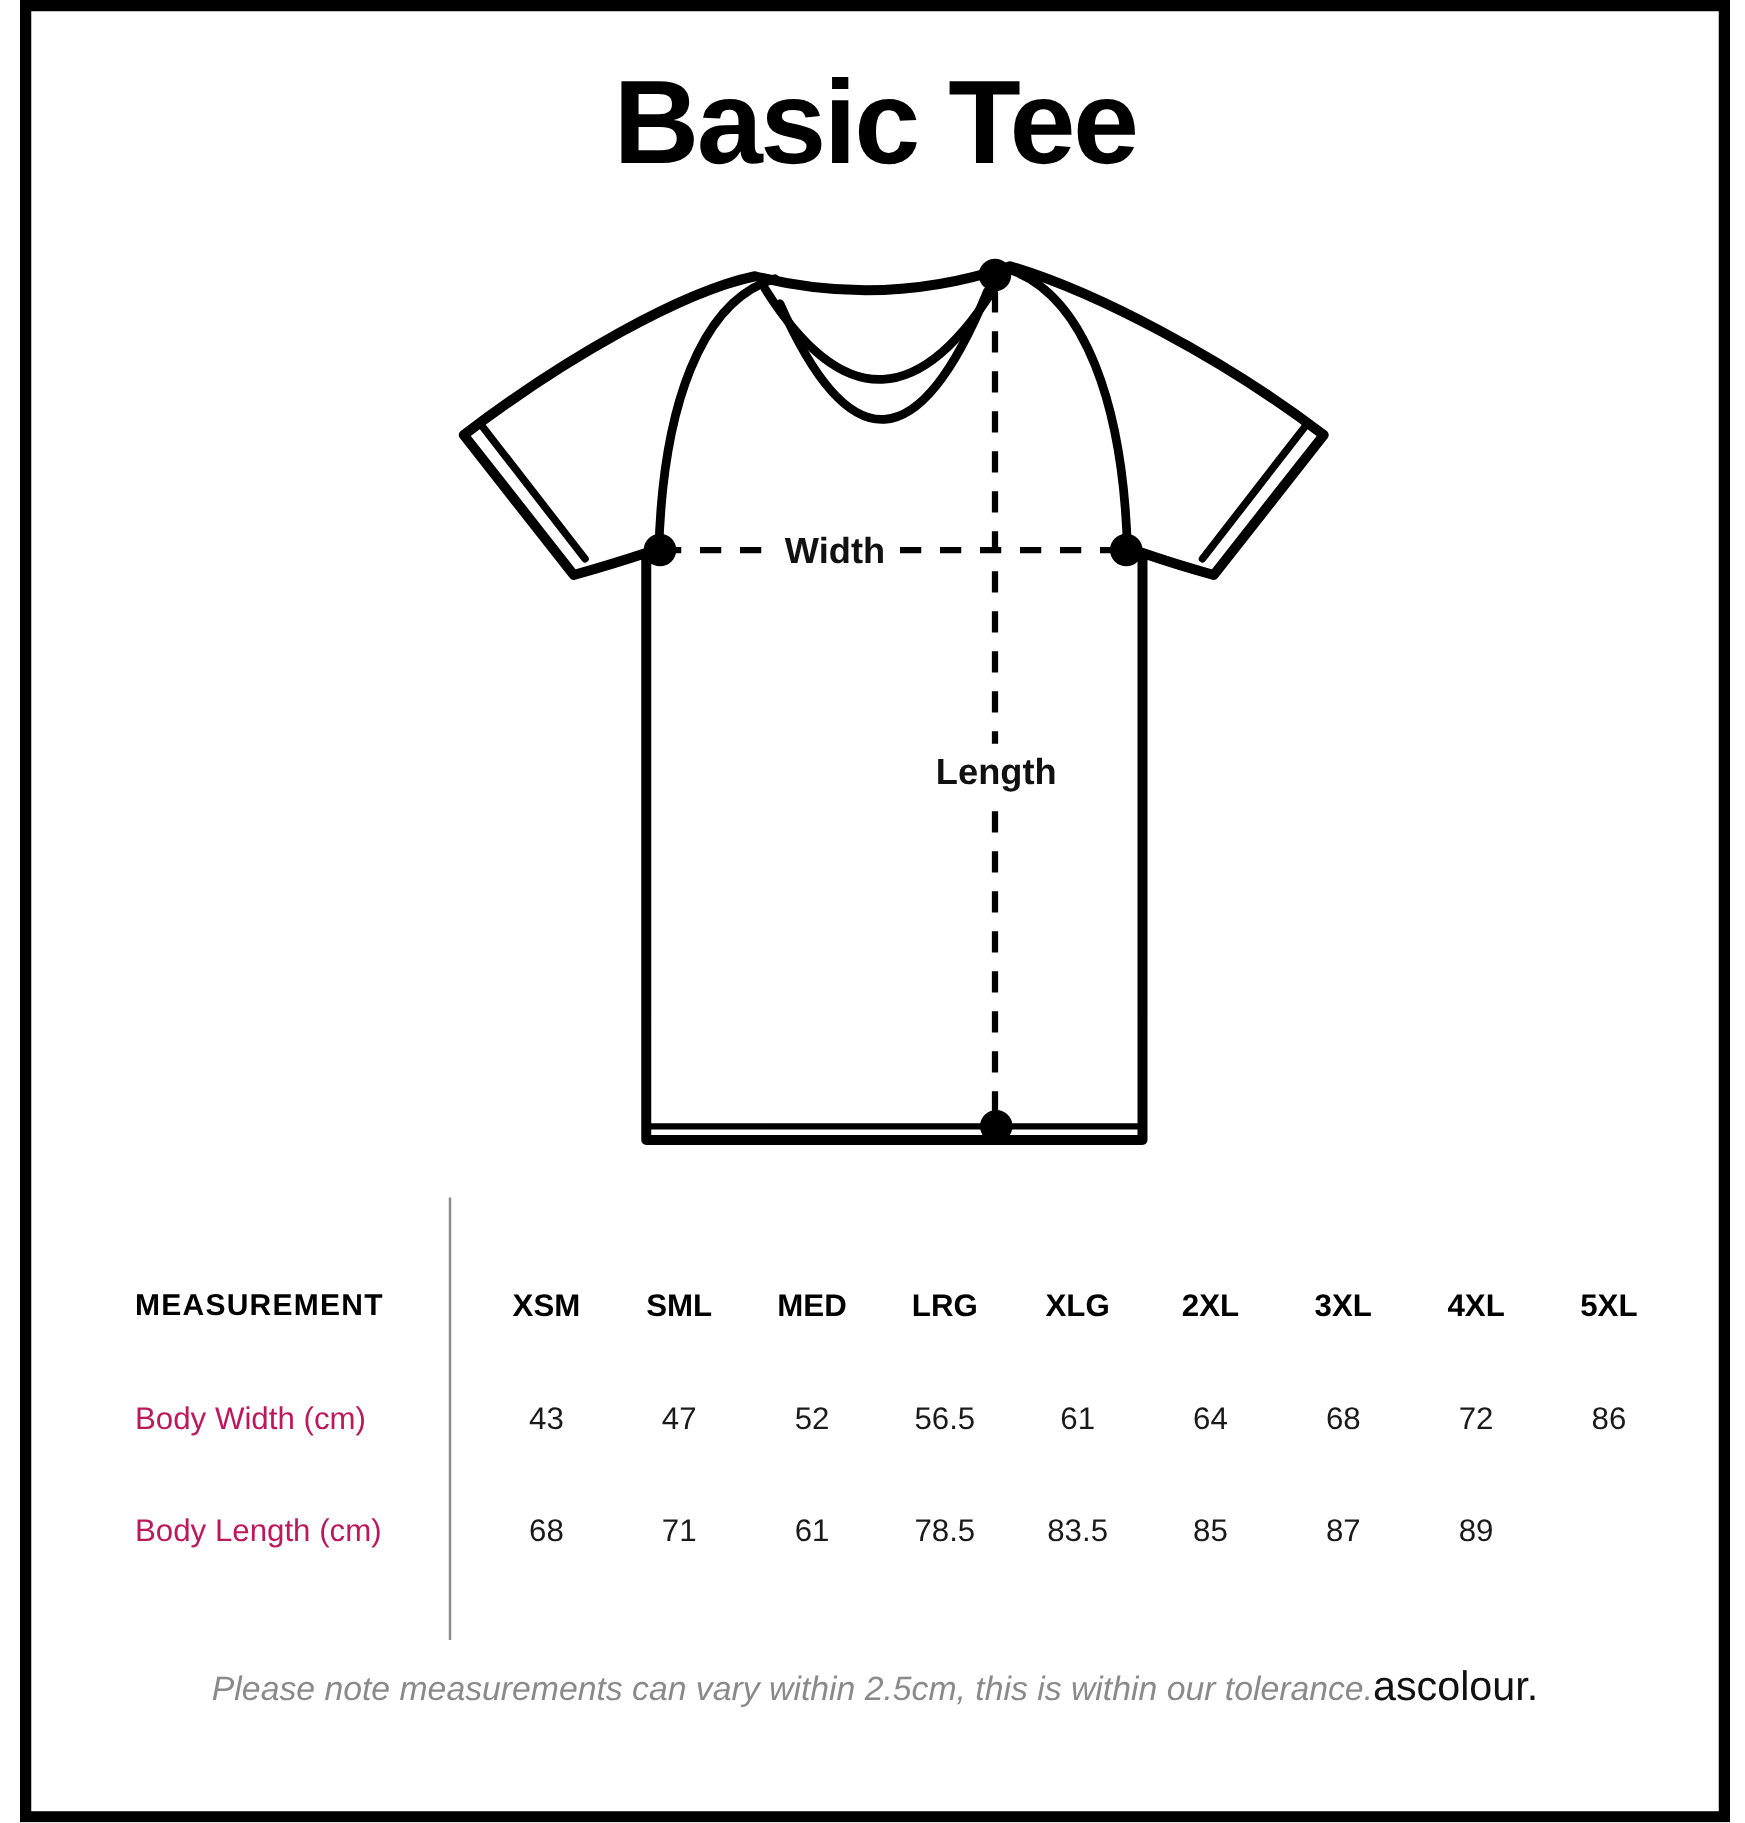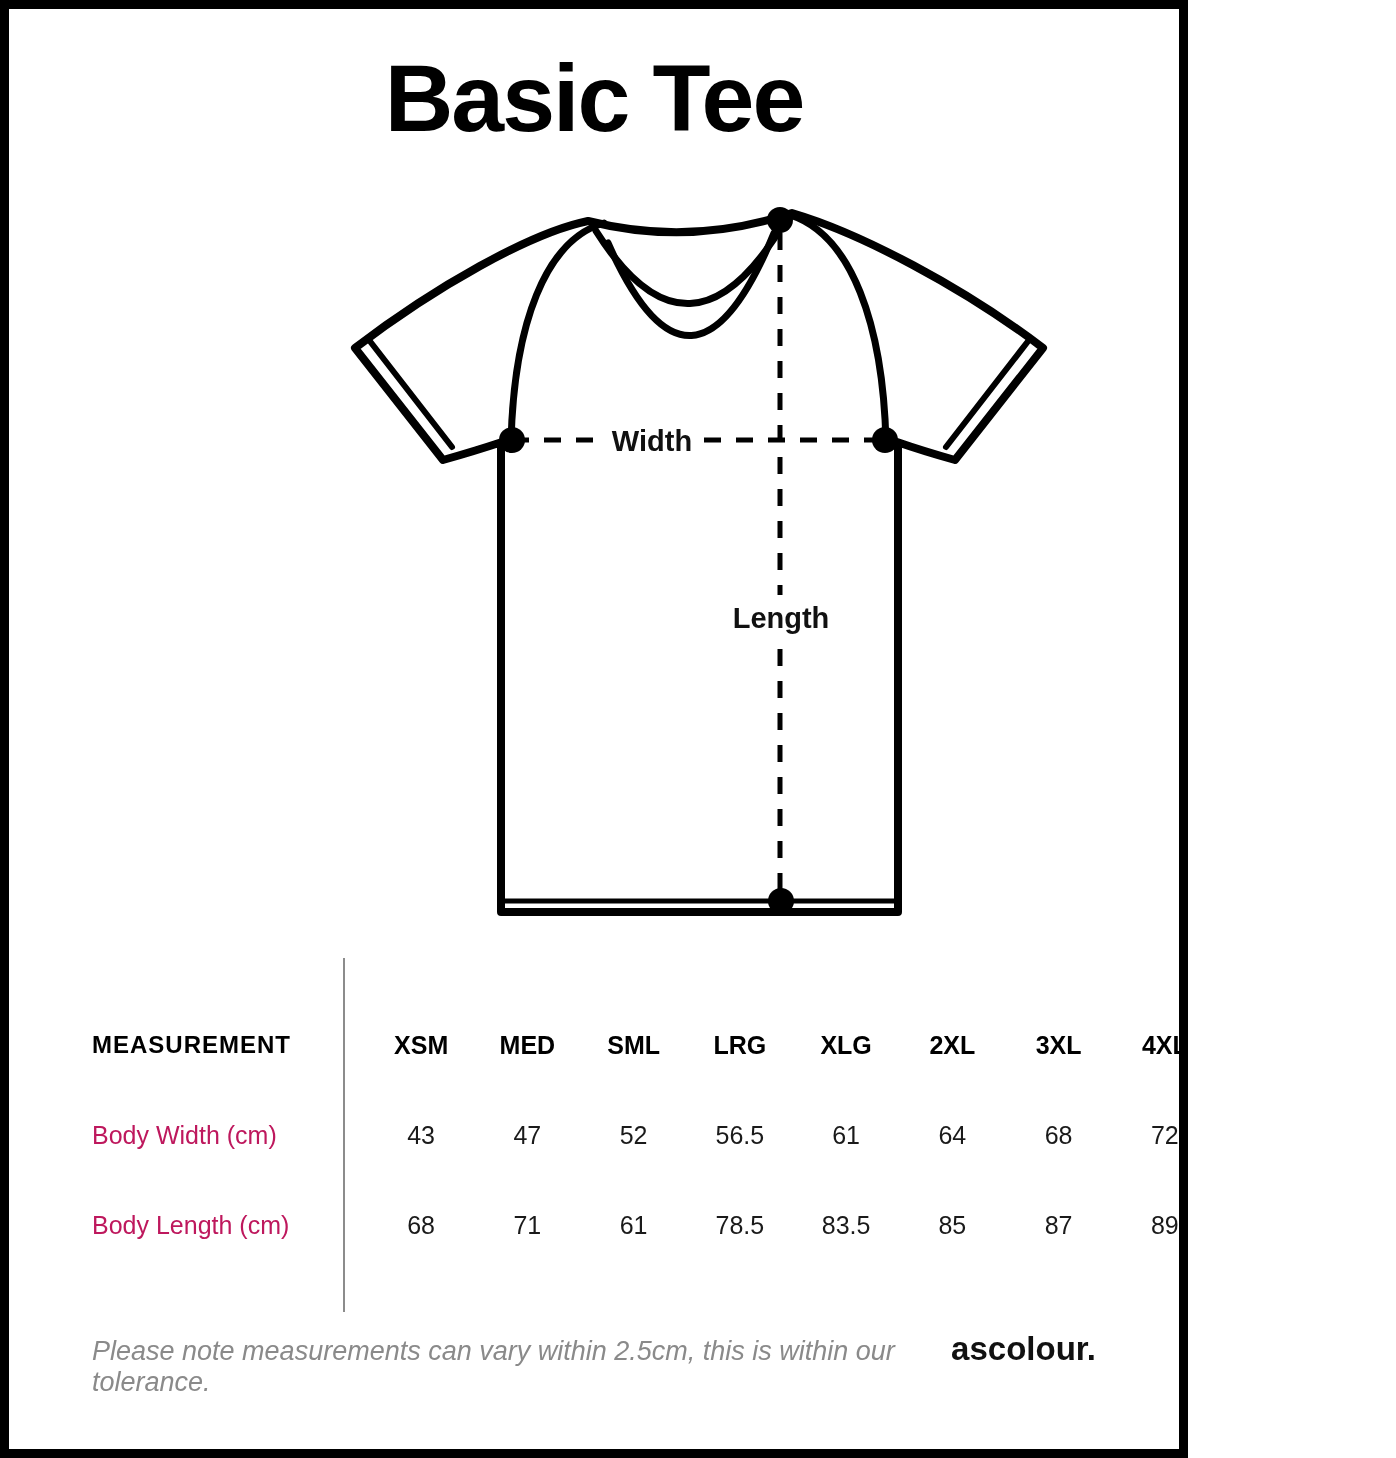--- a/index.html
+++ b/index.html
@@ -1,21 +1,22 @@
 <!DOCTYPE html>
 <html><head>
 <meta charset="utf-8">
 <style>
   html,body{margin:0;padding:0;background:#fff;}
   .page{
     position:relative;
-    width:1188px;height:1458px;
+    width:1368px;height:1458px;
     background:#fff;
     font-family:"Liberation Sans", sans-serif;
     overflow:hidden;
+    margin-left:16px;
   }
   .frame{
     position:absolute;inset:0;
     border:9px solid #000;
     pointer-events:none;
   }
   .title{
     position:absolute;
     top:44px;left:0;width:100%;
     text-align:center;
@@ -72,21 +73,21 @@
     align-items:baseline;
   }
   .note{
     font-style:italic;
     font-size:27px;
     color:#8a8a8a;
   }
   .brand{
     font-size:33px;
     color:#111;
-    font-weight:700;
+    font-weight:400;
   }
 </style>
 </head>
 <body>
 
 <div class="page">
 
   <h1 class="title">Basic Tee</h1>
 
   <svg class="shirt-svg" viewBox="0 0 710 745" aria-hidden="true">
@@ -128,22 +129,22 @@
     <text class="svg-label" x="312" y="256" text-anchor="middle" dominant-baseline="central">Width</text>
     <text class="svg-label" x="441" y="433" text-anchor="middle" dominant-baseline="central">Length</text>
   </svg>
 
   <div class="divider"></div>
 
   <div class="size-grid">
 
     <div class="cell measure-head">MEASUREMENT</div>
     <div class="cell head">XSM</div>
+    <div class="cell head">SML</div>
     <div class="cell head">MED</div>
-    <div class="cell head">SML</div>
     <div class="cell head">LRG</div>
     <div class="cell head">XLG</div>
     <div class="cell head">2XL</div>
     <div class="cell head">3XL</div>
     <div class="cell head">4XL</div>
     <div class="cell head">5XL</div>
 
     <div class="cell rowlabel">Body Width (cm)</div>
     <div class="cell">43</div>
     <div class="cell">47</div>

